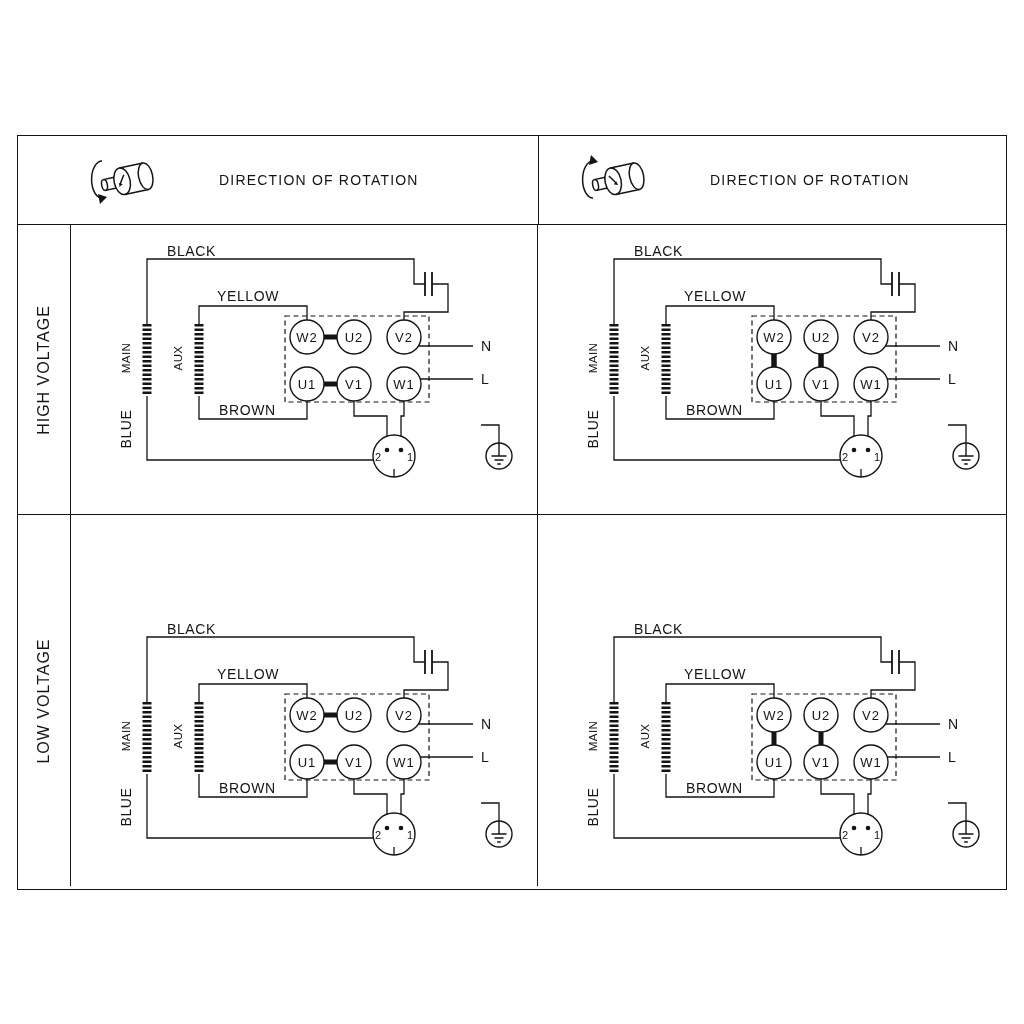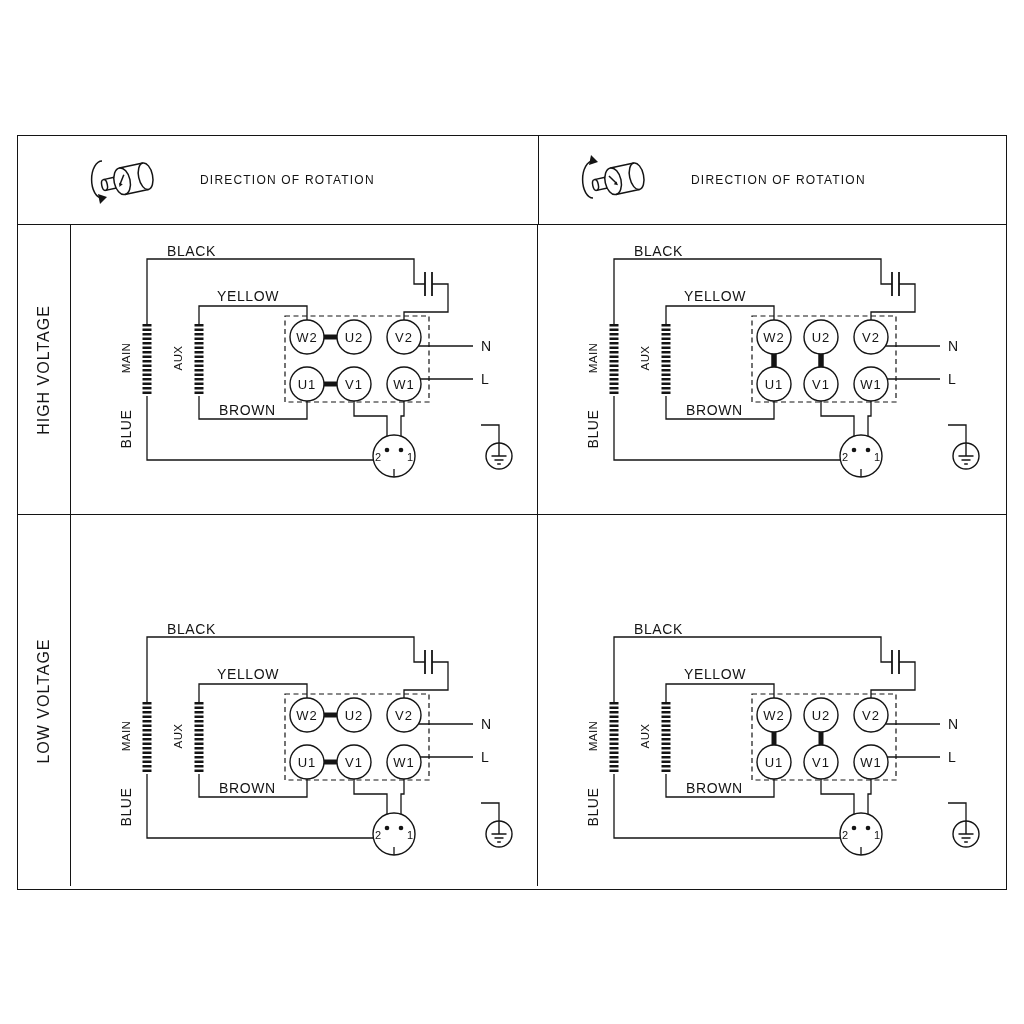--- a/index.html
+++ b/index.html
@@ -12,21 +12,21 @@
     border: 1.6px solid #141414;
     background: #fff;
   }
 
   .header-row { display: flex; height: 89px; border-bottom: 1.6px solid #141414; }
   .header-cell { display: flex; align-items: center; overflow: hidden; }
   .header-cell.left  { width: 521px; border-right: 1.6px solid #141414; }
   .header-cell.right { flex: 1; }
   .header-cell.left  .motor-icon { margin-left: 70px; }
   .header-cell.right .motor-icon { margin-left: 40px; }
-  .hc-title { font-size: 12px; letter-spacing: 1.2px; margin-left: 34px; white-space: nowrap; }
+  .hc-title { font-size: 14px; letter-spacing: 1.2px; margin-left: 53px; white-space: nowrap; }
 
   .body-row { display: flex; }
   .row-top { height: 290px; border-bottom: 1.6px solid #141414; }
   .row-bottom { height: 371px; }
   .row-label-cell {
     width: 53px; border-right: 1.6px solid #141414;
     display: flex; align-items: center; justify-content: center;
   }
   .vlabel { transform: rotate(-90deg); white-space: nowrap; font-size: 16px; letter-spacing: 1px; }
 

